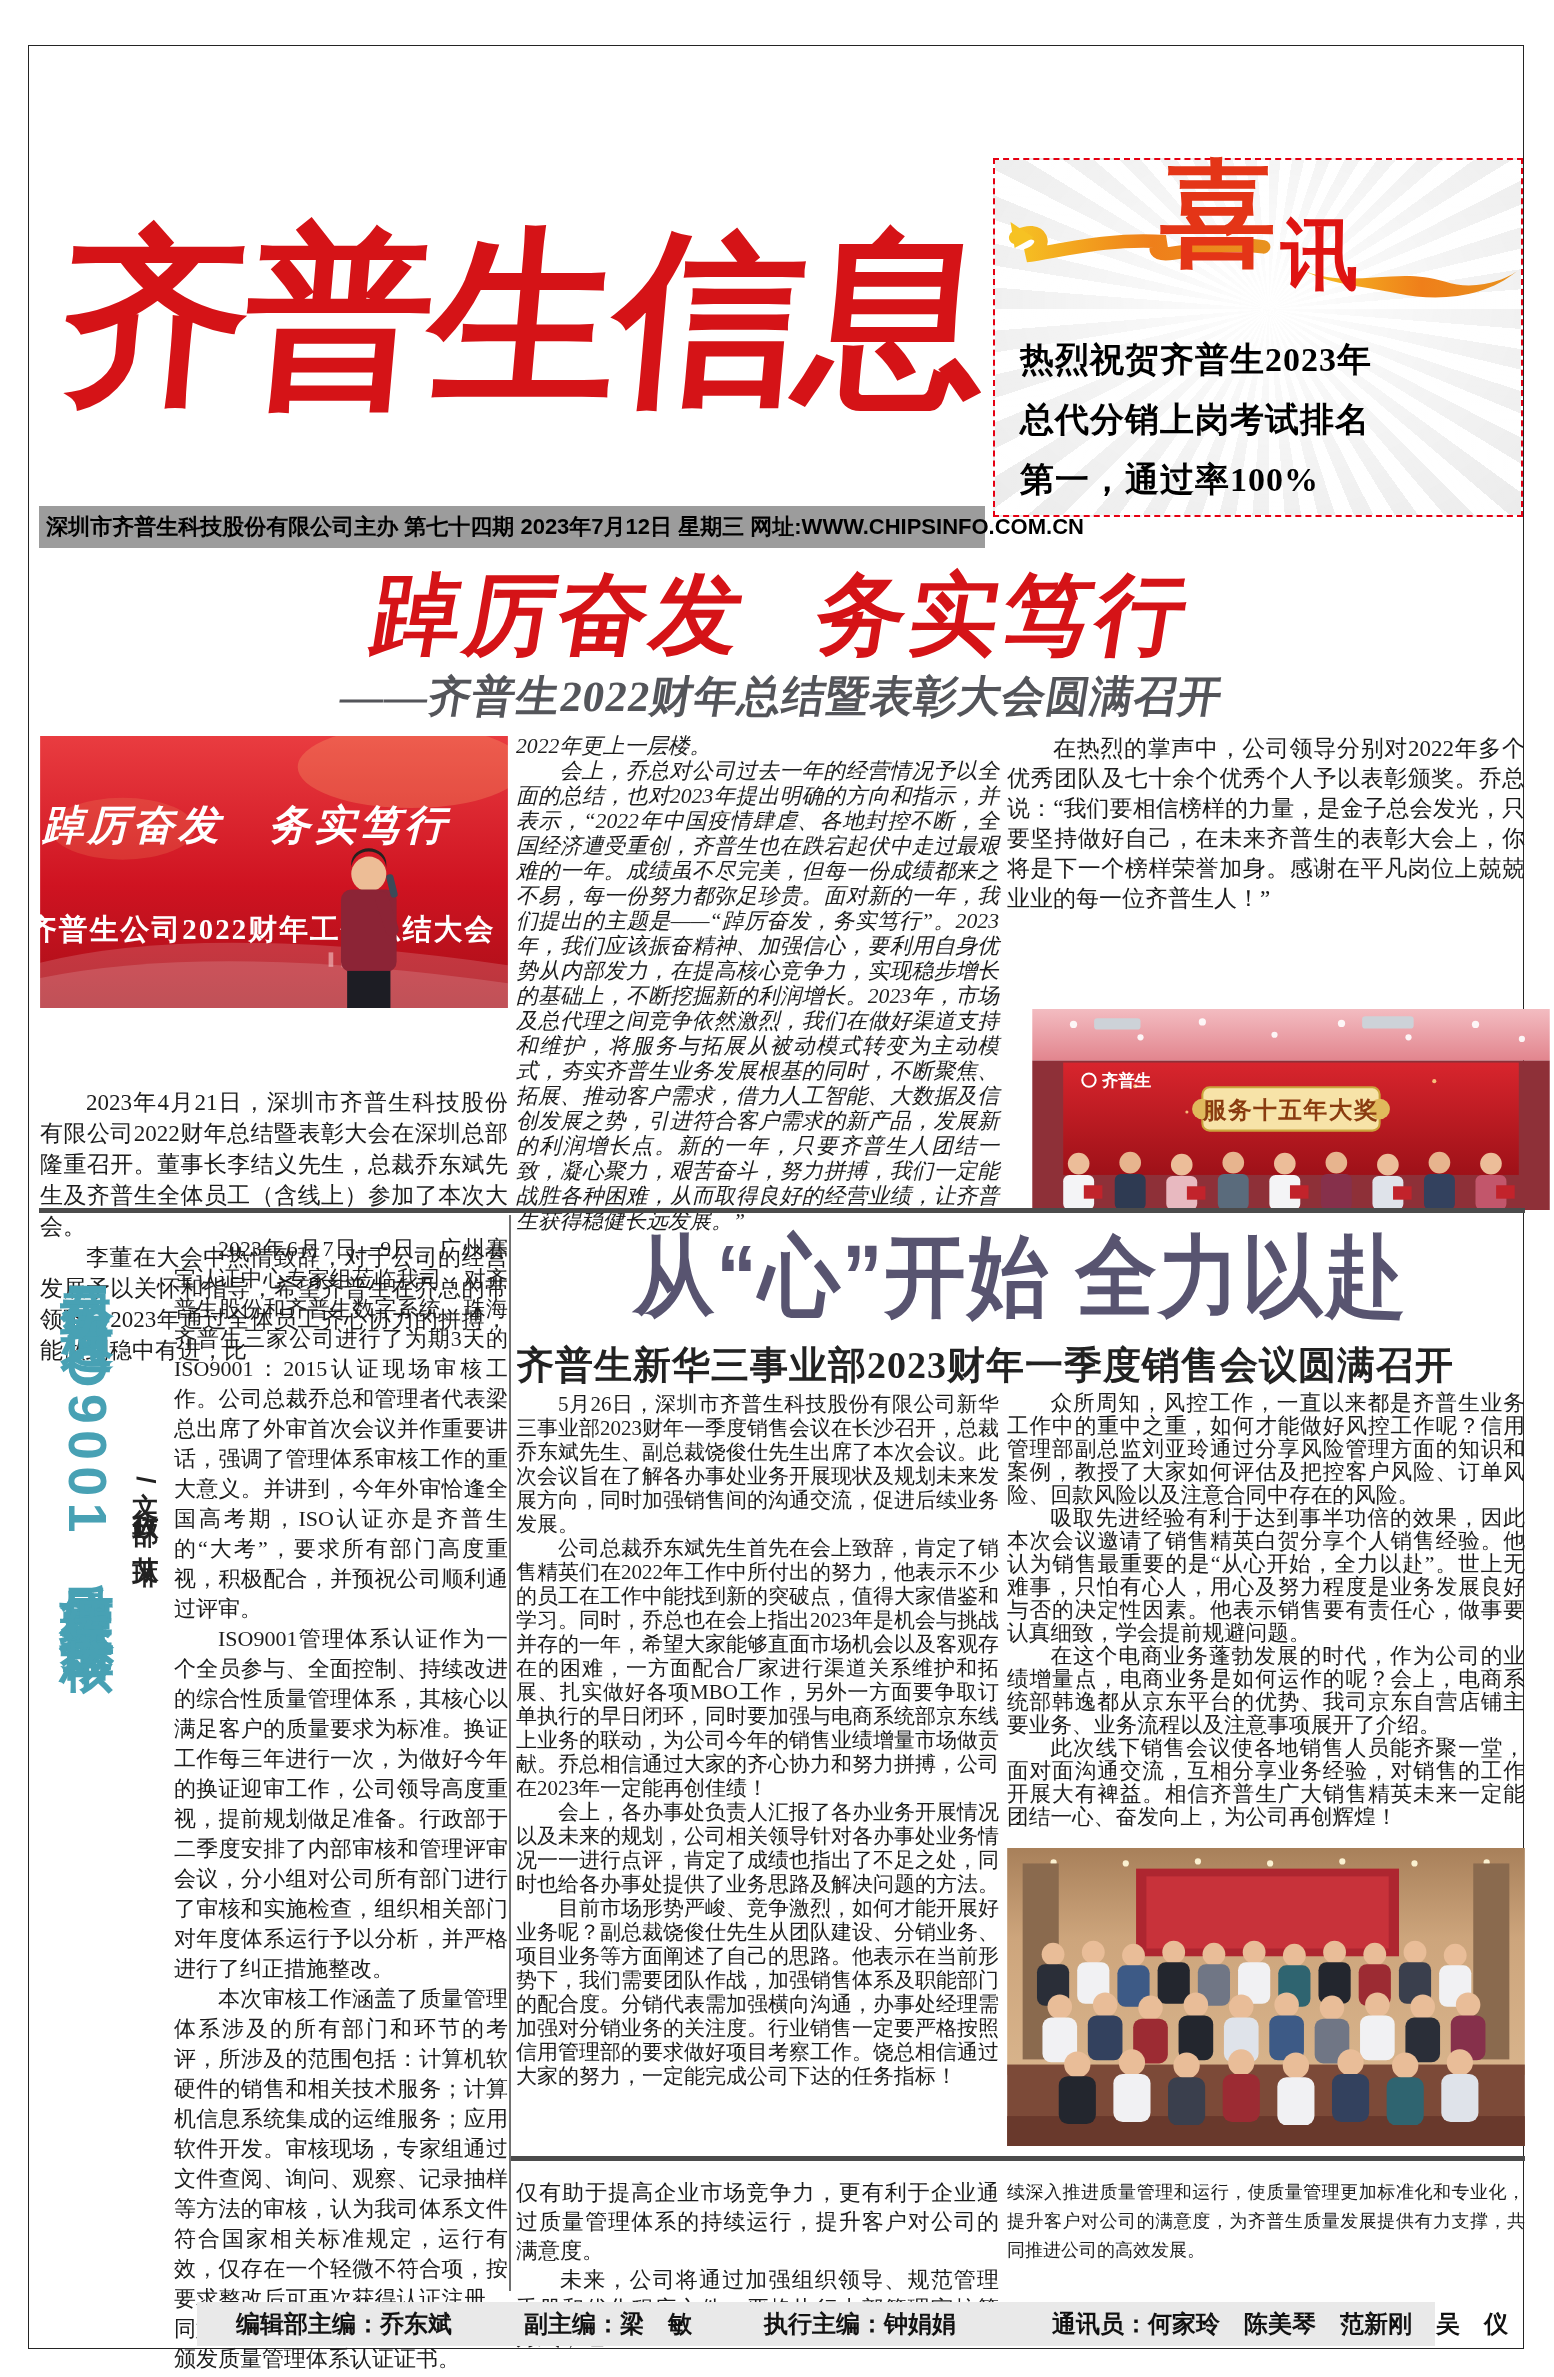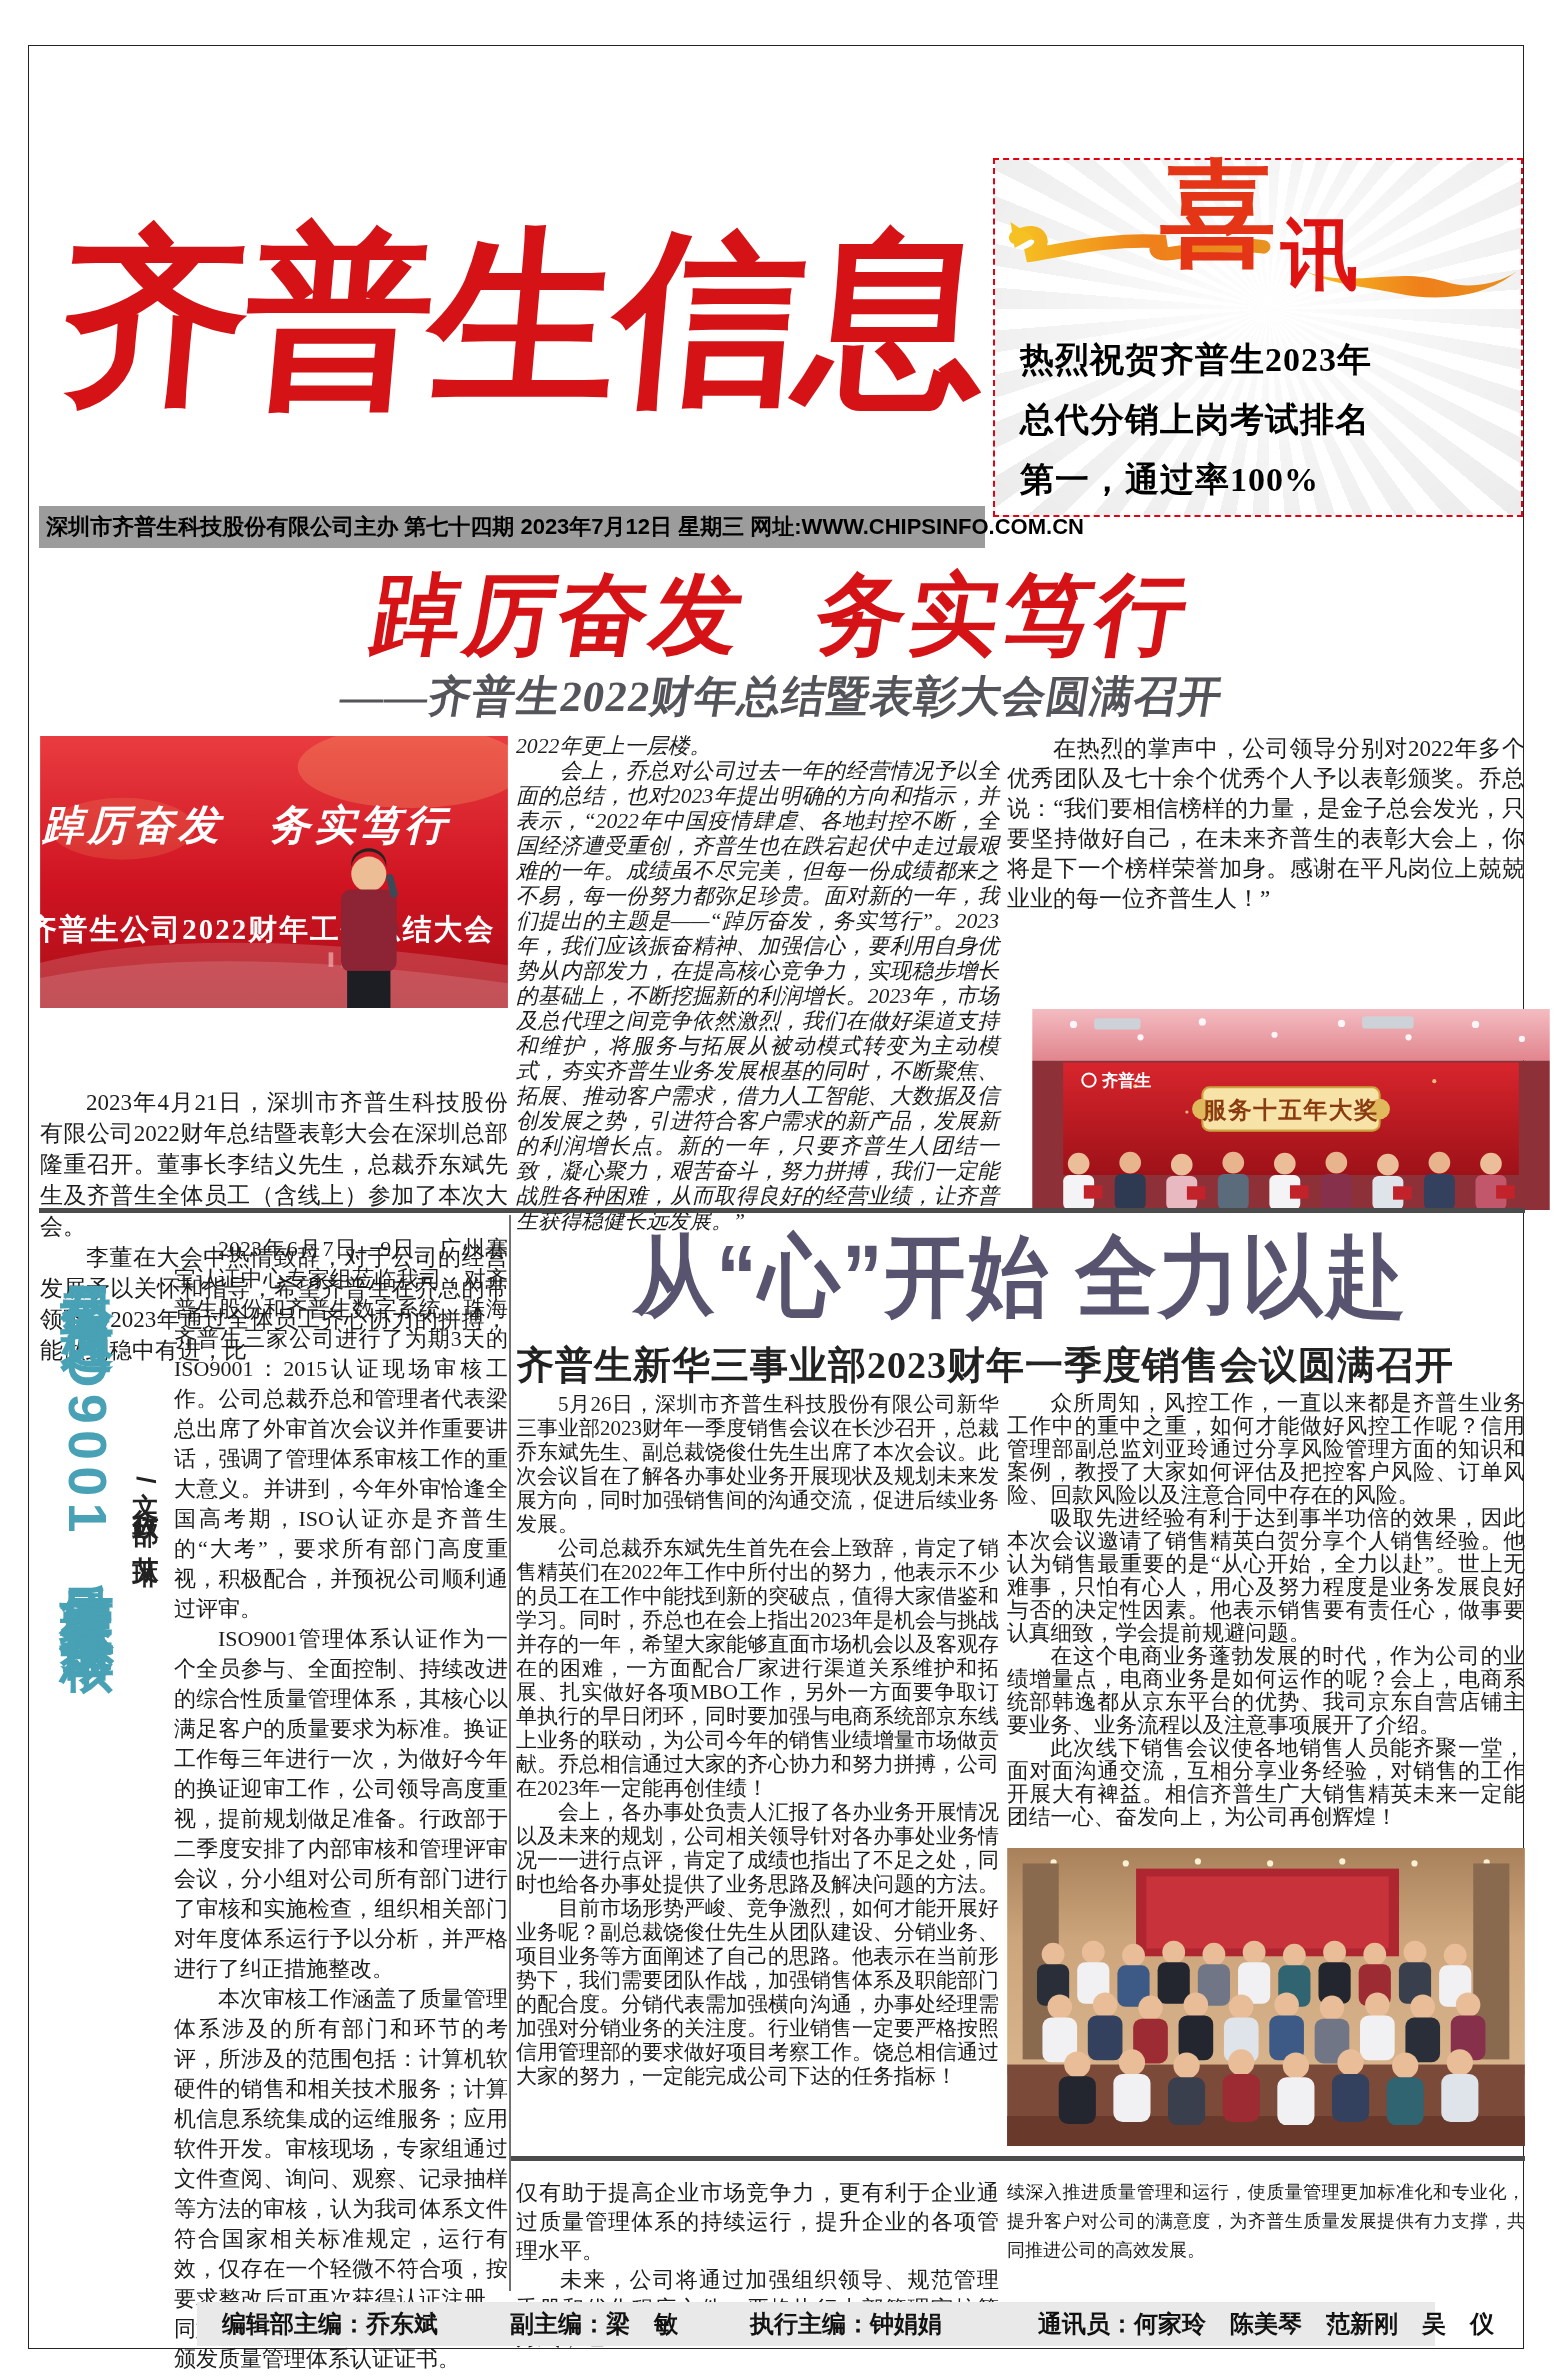--- a/index.html
+++ b/index.html
@@ -63,21 +63,21 @@
            color:#585470;letter-spacing:2.1px;transform:scaleY(1.1);white-space:nowrap;}
   .h2-sub{position:absolute;left:516px;top:1340px;width:1009px;text-align:left;font-weight:bold;
           font-size:38px;color:#222;letter-spacing:1px;white-space:nowrap;}
   .cA{left:516px;top:1392px;width:483px;font-size:21px;line-height:24px;}
   .cB{left:1007px;top:1392px;width:518px;font-size:21.7px;line-height:23px;}
   .strip-mid{left:516px;top:2178px;width:483px;font-size:22px;line-height:29px;}
   .strip-right{left:1007px;top:2178px;width:518px;font-size:18px;line-height:29px;}
 
   .credits{position:absolute;left:197px;top:2302px;width:1238px;height:44px;background:#e9e9e9;
            font-family:"Liberation Sans","DejaVu Sans",sans-serif;font-weight:600;font-size:24px;
-           line-height:44px;color:#111;padding-left:25px;box-sizing:border-box;white-space:nowrap;}
+           line-height:44px;color:#111;padding-left:39px;box-sizing:border-box;white-space:nowrap;}
 </style>
 </head>
 <body>
 
 <div id="page">
   <div class="frame"></div>
 
   <div class="masthead">齐普生信息</div>
   <div class="info-bar">深圳市齐普生科技股份有限公司主办  第七十四期  2023年7月12日  星期三  网址:WWW.CHIPSINFO.COM.CN</div>
 
@@ -311,21 +311,21 @@
         <use href="#person" x="408" y="386" width="92" height="150" style="color:#9c2b33"></use>
         <use href="#person" x="514" y="392" width="92" height="150" style="color:#f1f1f3"></use>
         <use href="#person" x="620" y="386" width="92" height="150" style="color:#33415e"></use>
         <use href="#person" x="726" y="392" width="92" height="150" style="color:#2f6470"></use>
         <use href="#person" x="832" y="386" width="92" height="150" style="color:#dfe3ea"></use>
       </g>
     </svg>
   </div>
 
   <div class="col strip-mid">
-    <p class="cont">仅有助于提高企业市场竞争力，更有利于企业通过质量管理体系的持续运行，提升企业的各项管理水平。</p>
+    <p class="cont">仅有助于提高企业市场竞争力，更有利于企业通过质量管理体系的持续运行，提升客户对公司的满意度。</p>
     <p>未来，公司将通过加强组织领导、规范管理手册和优化程序文件、严格执行内部管理审核等方式，继</p>
   </div>
   <div class="col strip-right">
     <p class="cont">续深入推进质量管理和运行，使质量管理更加标准化和专业化，提升客户对公司的满意度，为齐普生质量发展提供有力支撑，共同推进公司的高效发展。</p>
   </div>
 
   <div class="credits">编辑部主编：乔东斌　　　副主编：梁　敏　　　执行主编：钟娟娟　　　　通讯员：何家玲　陈美琴　范新刚　吴　仪</div>
 </div>
 
 

